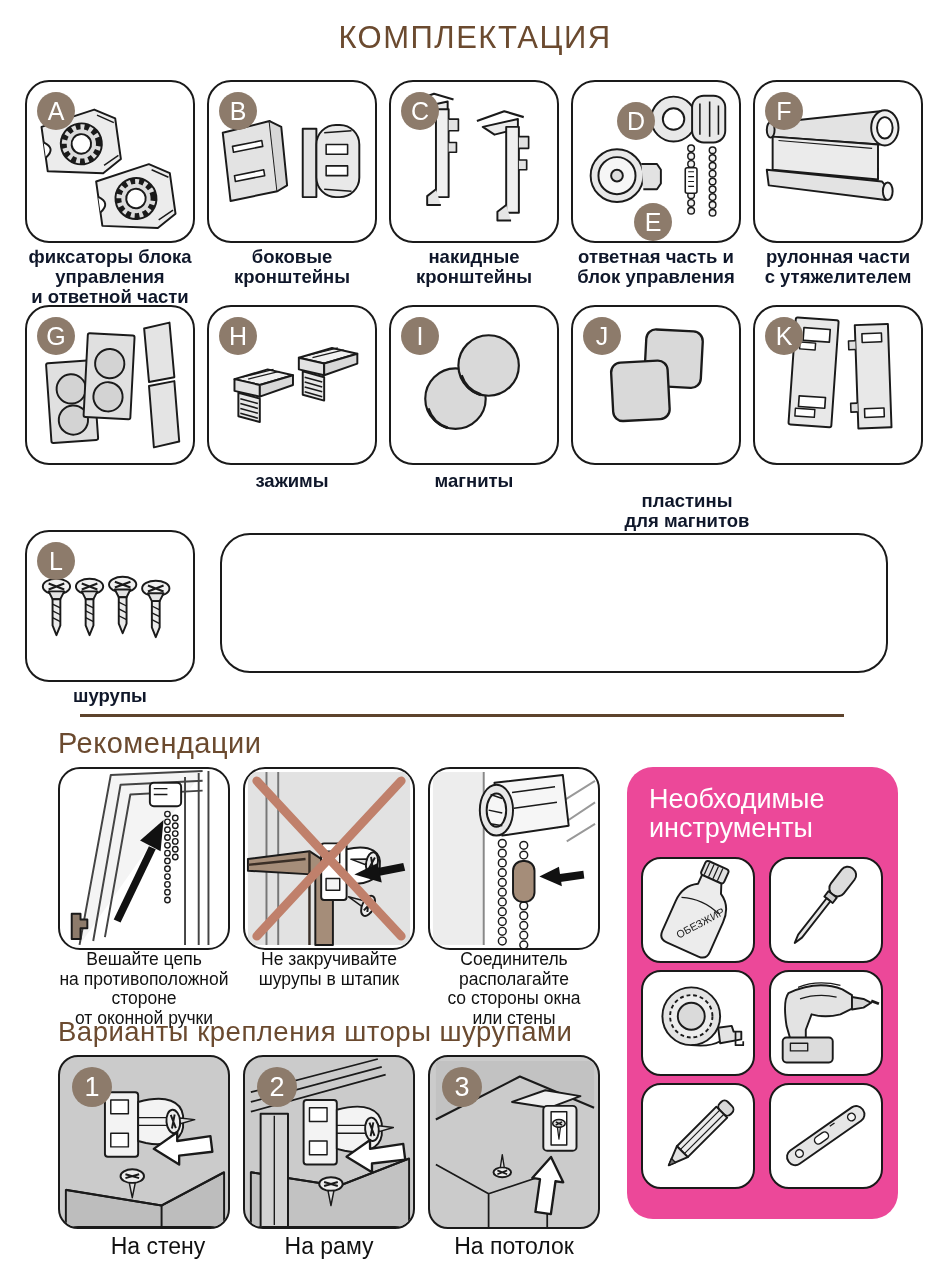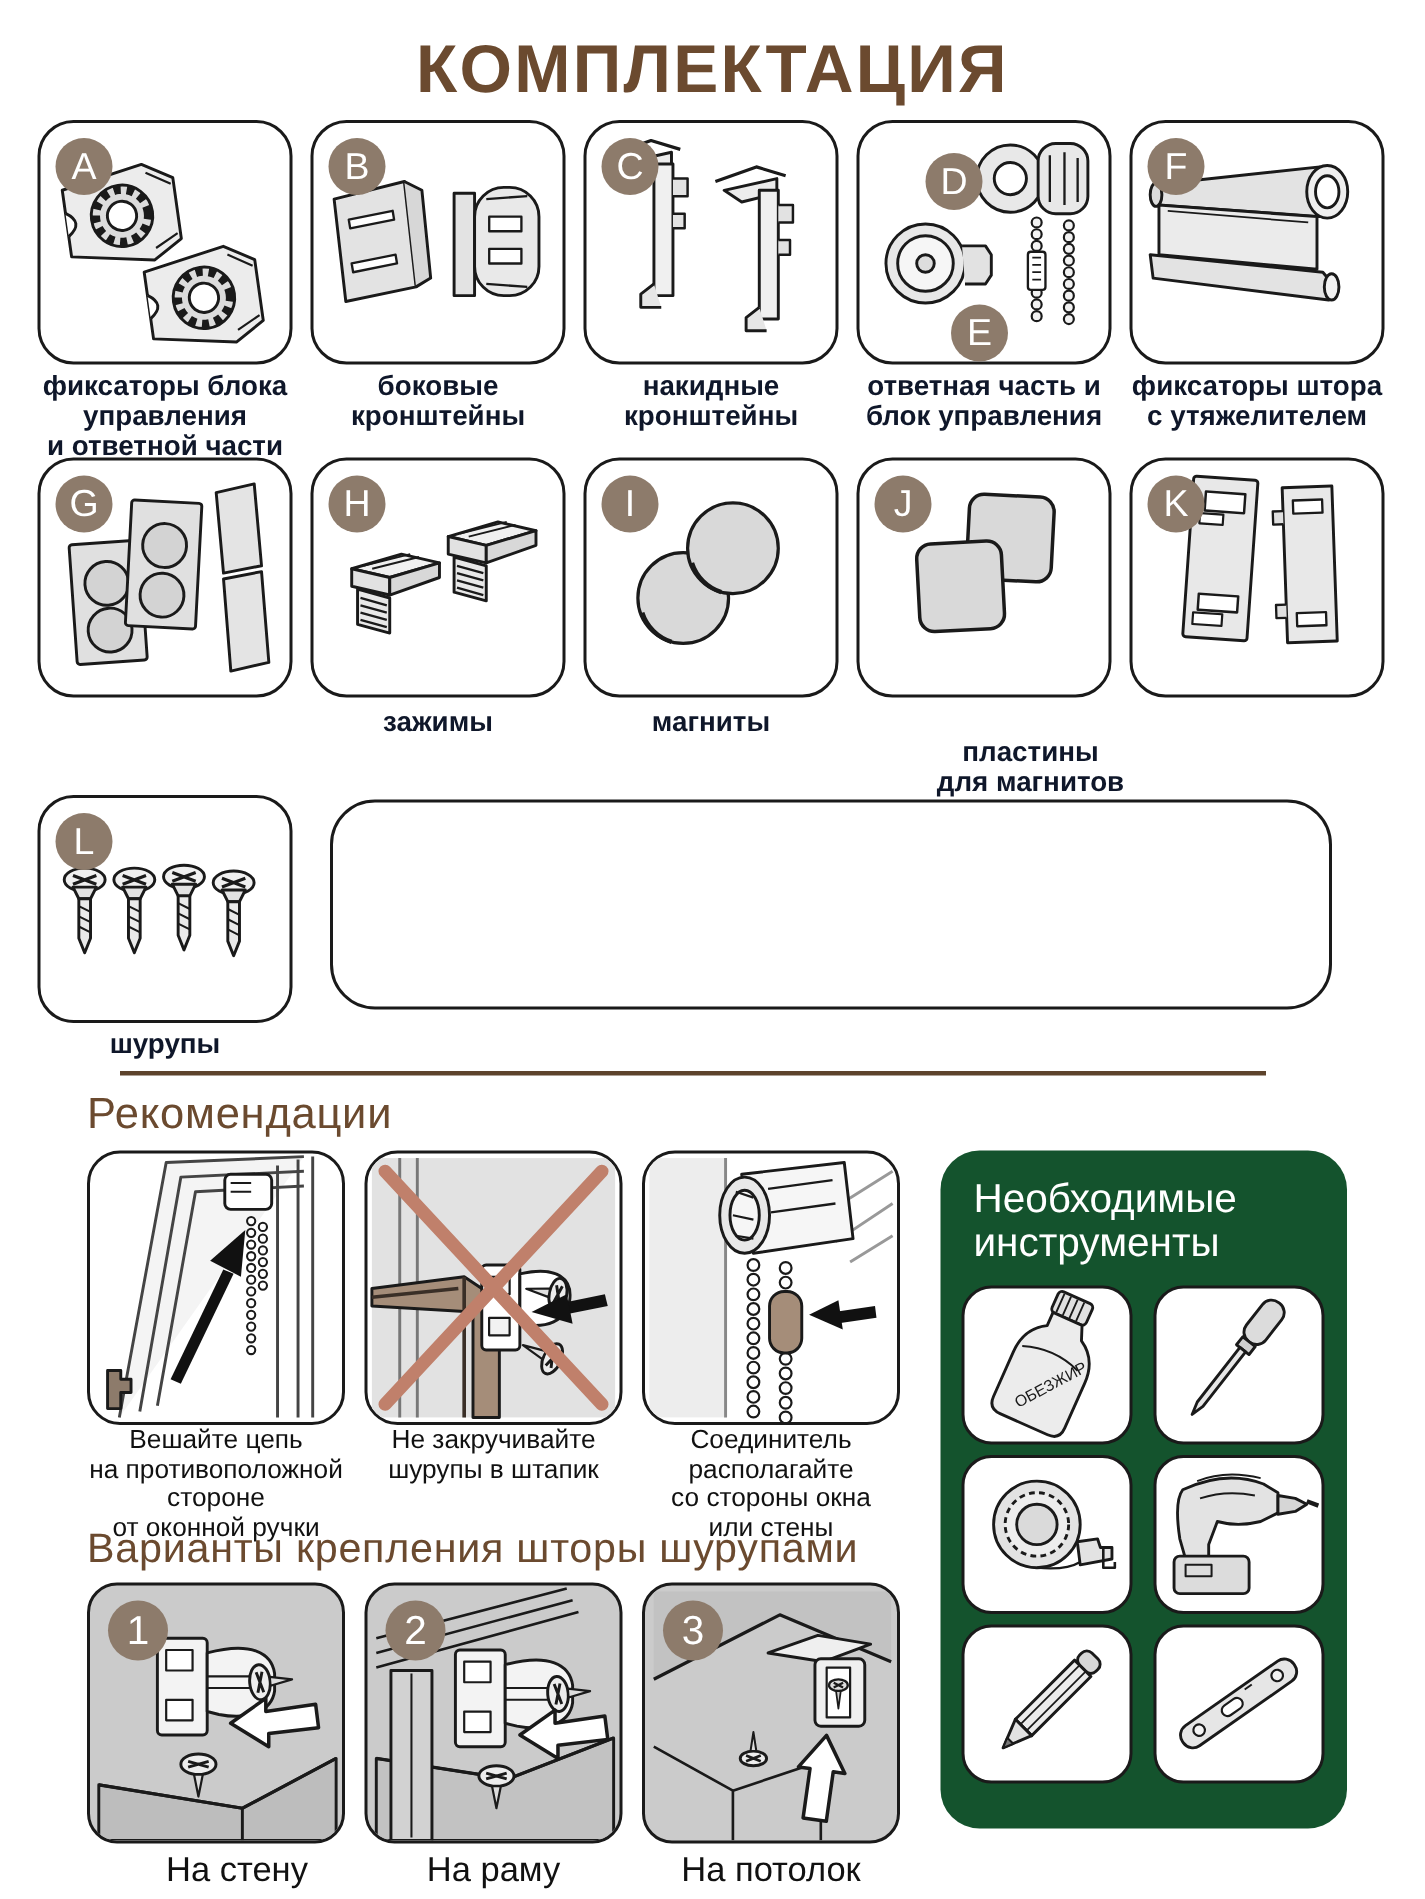--- a/index.html
+++ b/index.html
@@ -1,19 +1,19 @@
 <!DOCTYPE html>
 <html><head>
 <meta charset="utf-8">
 <style>
   html,body{margin:0;padding:0;background:#fff;}
   .page{position:relative;width:950px;height:1266px;background:#fff;overflow:hidden;
         font-family:"Liberation Sans",sans-serif;color:#1a1a1a;}
   .title{position:absolute;left:0;top:20px;width:100%;text-align:center;
-         font-size:45px;font-weight:700;letter-spacing:1.5px;color:#6b4a2f;}
+         font-size:31px;font-weight:400;letter-spacing:1.5px;color:#6b4a2f;}
   .pbox{position:absolute;width:170px;height:163px;background:#fff;
         border:2.5px solid #1a1a1a;border-radius:24px;box-sizing:border-box;}
   .pbox svg{position:absolute;left:0;top:0;width:100%;height:100%;}
   .badge{position:absolute;width:38px;height:38px;border-radius:50%;background:#8d7b6b;
          color:#fff;display:flex;align-items:center;justify-content:center;
          font-size:25px;font-weight:400;z-index:3;}
   .cap{position:absolute;width:190px;text-align:center;font-size:18.5px;font-weight:700;
        color:#0f172a;line-height:1.07;white-space:pre-line;}
   .bigrect{position:absolute;left:220px;top:533px;width:668px;height:140px;
            border:2px solid #1a1a1a;border-radius:30px;box-sizing:border-box;background:#fff;}
@@ -24,21 +24,21 @@
   .rbox svg{position:absolute;left:0;top:0;width:100%;height:100%;}
   .rcap{position:absolute;width:192px;text-align:center;font-size:17.5px;font-weight:400;
         color:#111;line-height:1.12;white-space:pre-line;}
   .mbox{position:absolute;width:172px;height:174px;background:#cbcbcb;border:2.5px solid #1a1a1a;
         border-radius:20px;box-sizing:border-box;overflow:hidden;}
   .mbox svg{position:absolute;left:0;top:0;width:100%;height:100%;}
   .mbadge{position:absolute;left:12px;top:10px;width:40px;height:40px;border-radius:50%;
           background:#8d7b6b;color:#fff;display:flex;align-items:center;justify-content:center;
           font-size:27px;z-index:3;}
   .mcap{position:absolute;width:172px;text-align:center;font-size:23px;color:#111;}
-  .sidebar{position:absolute;left:627px;top:767px;width:271px;height:452px;background:#14532d;
+  .sidebar{position:absolute;left:627px;top:767px;width:271px;height:452px;background:#ec4899;
            border-radius:26px;}
   .sb-head{position:absolute;left:22px;top:18px;color:#fff;font-size:27px;line-height:1.08;
            white-space:pre-line;font-weight:400;}
   .tbox{position:absolute;width:114px;height:106px;background:#fff;border:2.5px solid #1a1a1a;
         border-radius:20px;box-sizing:border-box;}
   .tbox svg{position:absolute;left:0;top:0;width:100%;height:100%;}
 </style>
 </head>
 <body>
 
@@ -161,21 +161,21 @@
 
   <div class="cap" style="left:15px;top:247px;">фиксаторы блока
 управления
 и ответной части</div>
   <div class="cap" style="left:197px;top:247px;">боковые
 кронштейны</div>
   <div class="cap" style="left:379px;top:247px;">накидные
 кронштейны</div>
   <div class="cap" style="left:561px;top:247px;">ответная часть и
 блок управления</div>
-  <div class="cap" style="left:743px;top:247px;">фиксаторы штора
+  <div class="cap" style="left:743px;top:247px;">рулонная части
 с утяжелителем</div>
 
   <div class="pbox" style="left:25px;top:305px;height:160px;">
     <div class="badge" style="left:10px;top:10px;">G</div>
     <svg viewBox="0 0 170 160" stroke="#1a1a1a" stroke-width="2" fill="none" stroke-linejoin="round">
       <g transform="rotate(-4 46 95)">
         <rect x="22" y="56" width="48" height="82" rx="2" fill="#e0e0e0"></rect>
         <circle cx="46" cy="84" r="15" fill="#d3d3d3"></circle>
         <circle cx="46" cy="116" r="15" fill="#d3d3d3"></circle>
       </g>

